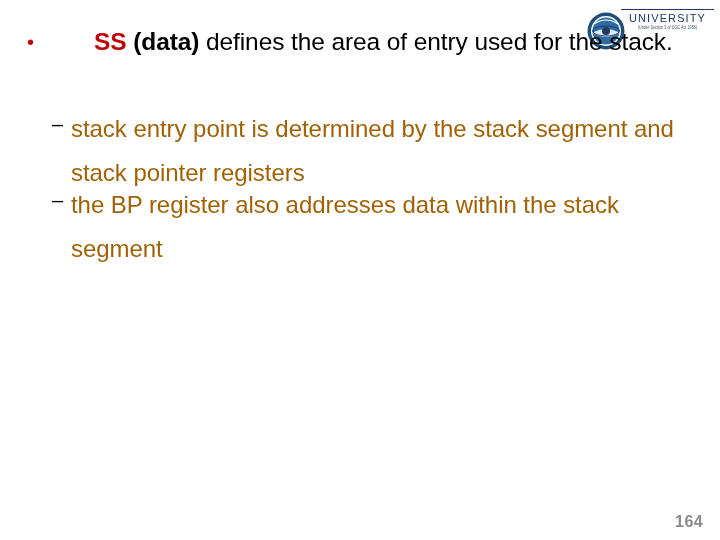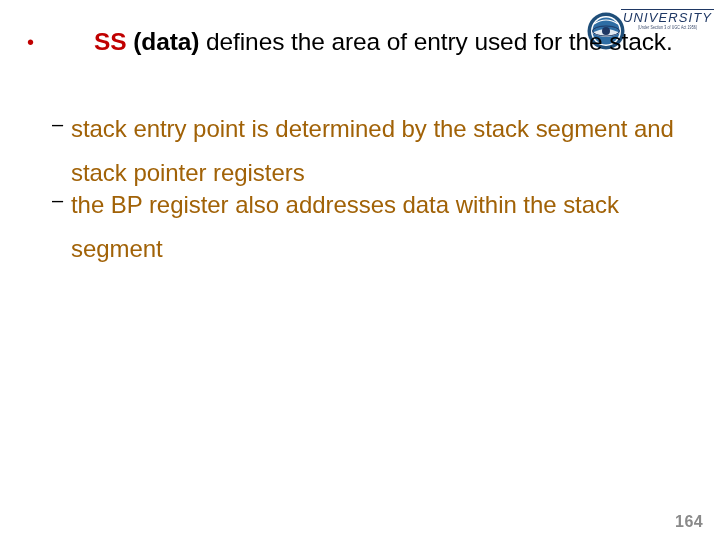--- a/index.html
+++ b/index.html
@@ -53,26 +53,25 @@
     letter-spacing: 0.5px;
     display: block;
   }
   .logo-rule {
     height: 1px;
     background: #1F3864;
     margin: 1px 2px 1px 2px;
   }
   .logo-university {
     font-family: "Liberation Sans", sans-serif;
-    font-size: 13px;
+    font-size: 11px;
     line-height: 14px;
     color: #1F3864;
     letter-spacing: 1.1px;
     display: block;
-    font-style: italic;
   }
   .logo-tagline {
     font-family: "Liberation Sans", sans-serif;
     font-size: 3.6px;
     line-height: 6px;
     color: #3a4a6b;
     letter-spacing: 0.1px;
     display: block;
     white-space: nowrap;
     transform: scaleY(1.25);

